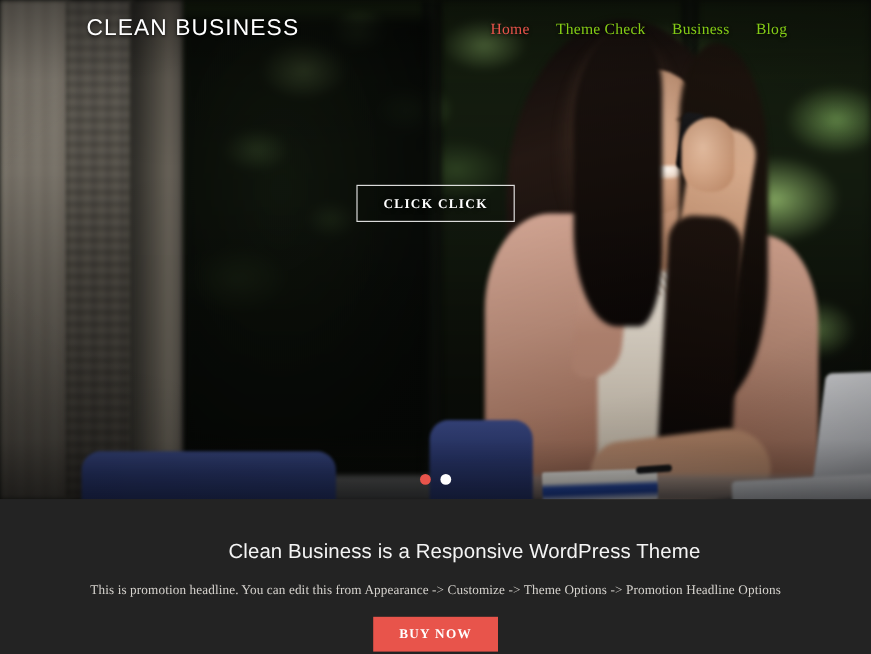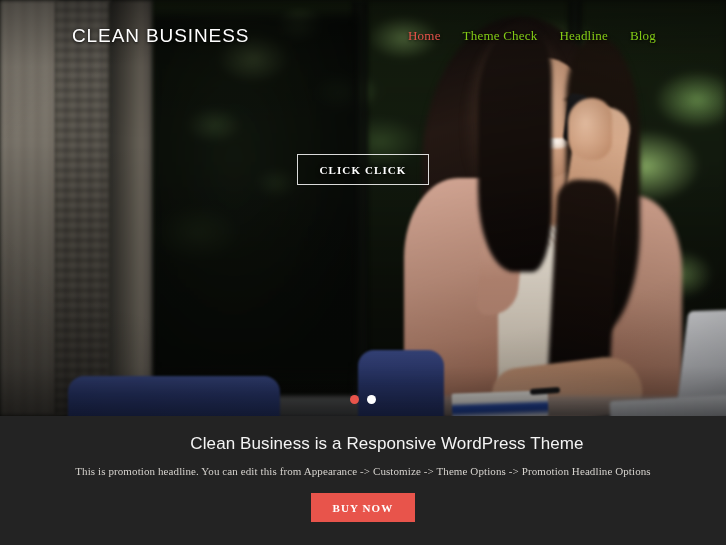--- a/index.html
+++ b/index.html
@@ -276,21 +276,21 @@
   .hero-vignette {
     position: absolute; inset: 0;
     background:
       linear-gradient(180deg, rgba(0,0,0,.42) 0%, rgba(0,0,0,.10) 16%, rgba(0,0,0,0) 34%, rgba(0,0,0,.18) 88%, rgba(0,0,0,.42) 100%),
       radial-gradient(ellipse 120% 90% at 50% 45%, rgba(0,0,0,0) 42%, rgba(0,0,0,.35) 100%);
   }
 
   
   .site-header {
     position: absolute;
-    left: 0; top: 12px; right: 0;
+    left: 0; top: 0; right: 0;
     height: 48px;
     display: flex;
     align-items: center;
     z-index: 20;
     gap: 40px;
   }
   .site-title {
     margin-left: 72px;
     color: #ffffff;
     font-size: 19px;
@@ -381,21 +381,21 @@
   .promo {
     position: absolute;
     left: 0; right: 0; top: 416px;
     height: 129px;
     background: #232323;
     text-align: center;
     box-sizing: border-box;
     padding-top: 18px;
   }
   .promo-title {
-    margin: 0;
+    margin: 16px;
     color: #f4f4f4;
     font-size: 17px;
     font-weight: 400;
     letter-spacing: .1px;
     padding-left: 48px;
   }
   .promo-desc {
     margin: 11px 0 0 0;
     color: #d6d3ce;
     font-family: "Liberation Serif", serif;
@@ -465,21 +465,21 @@
       <div class="chair-right"></div>
 
       <div class="hero-vignette"></div>
     </div>
 
     <header class="site-header">
       <div class="site-title">CLEAN BUSINESS</div>
       <nav class="main-nav">
         <span class="nav-item active">Home</span>
         <span class="nav-item">Theme Check</span>
-        <span class="nav-item">Headline</span>
+        <span class="nav-item">Business</span>
         <span class="nav-item">Blog</span>
       </nav>
     </header>
 
     <div class="slide-caption">
       <div class="slide-btn">CLICK CLICK</div>
     </div>
 
     <div class="slider-dots">
       <span class="dot active"></span>

